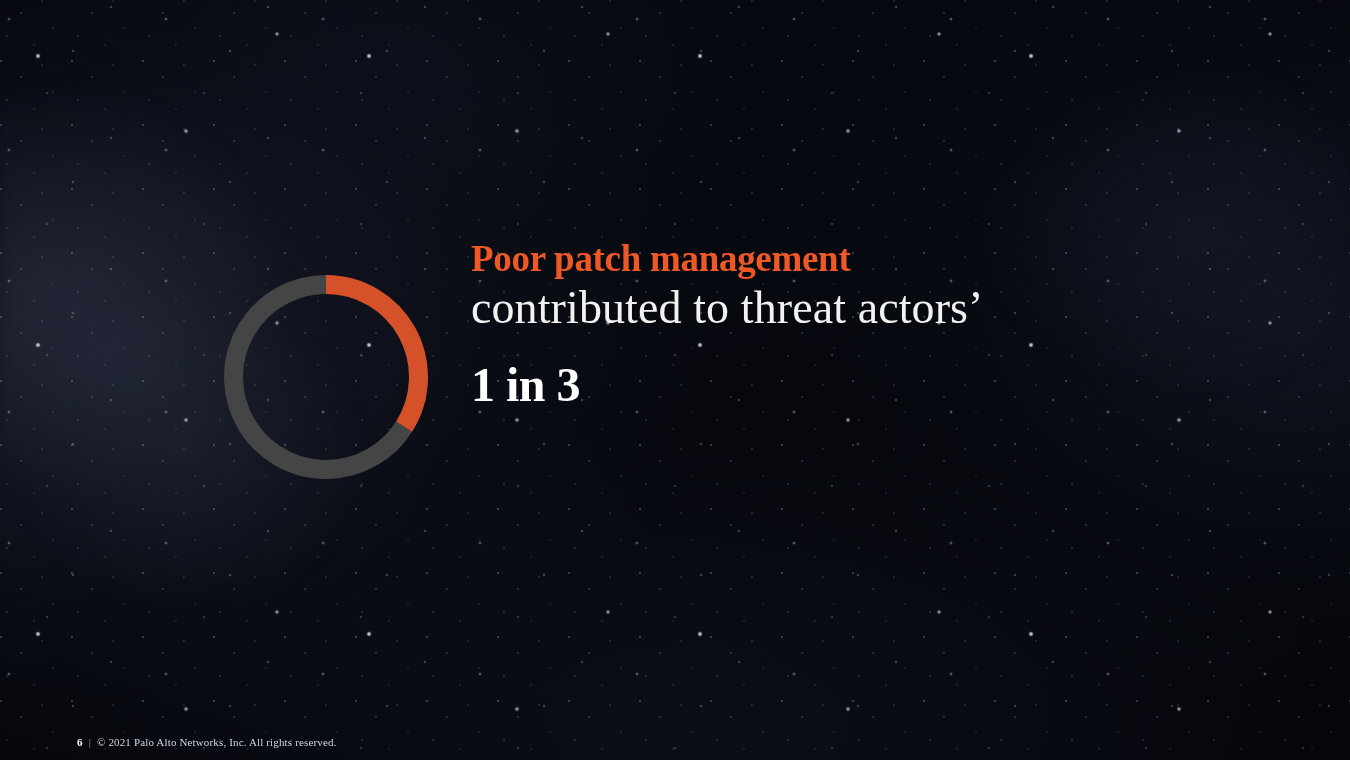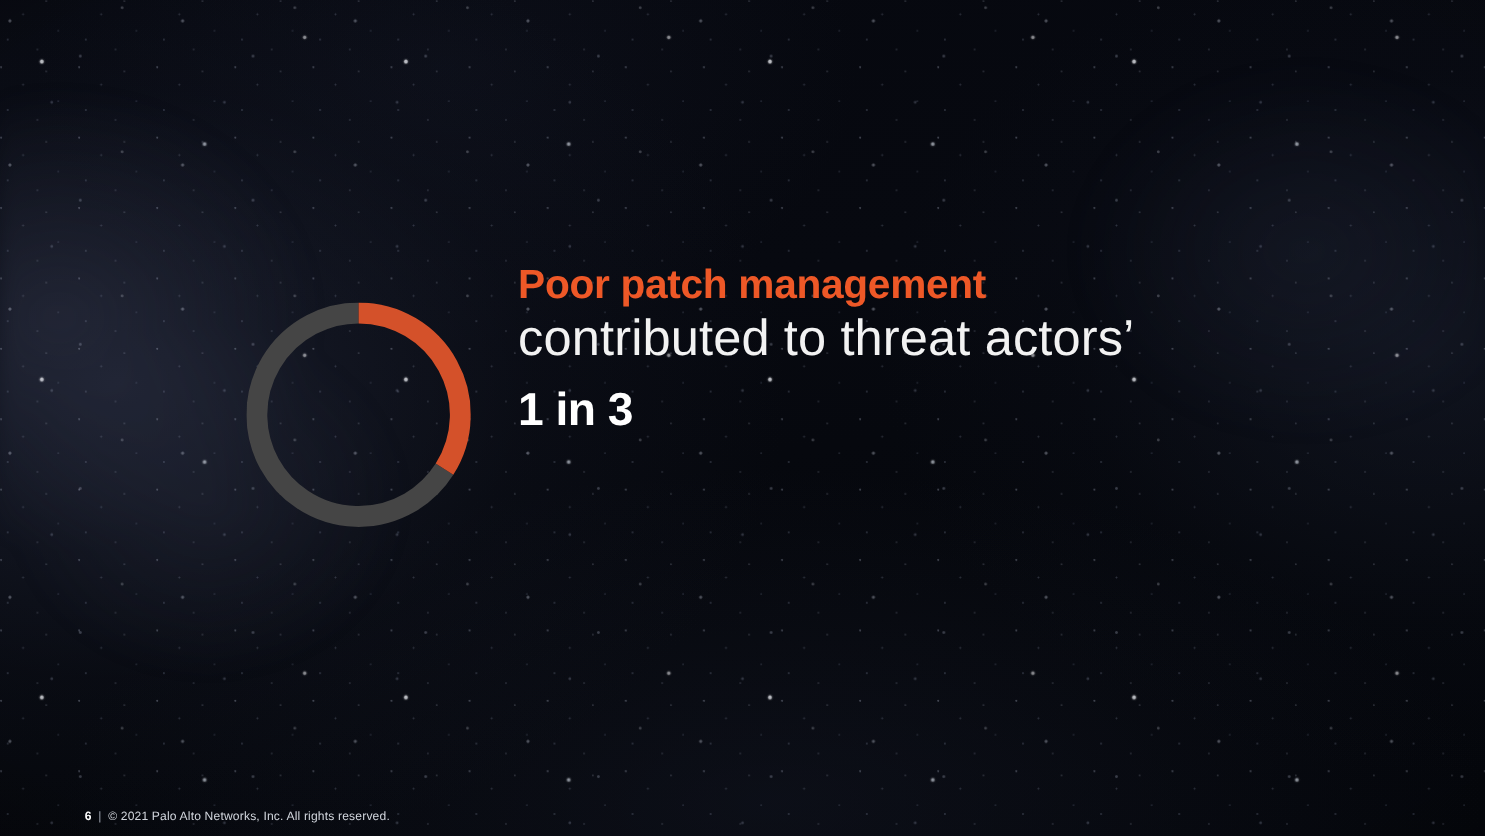--- a/index.html
+++ b/index.html
@@ -6,21 +6,21 @@
     margin: 0;
     padding: 0;
     background: #000000;
   }
   #slide {
     position: relative;
     width: 1350px;
     height: 760px;
     overflow: hidden;
     background: #4c1d95;
-    font-family: Liberation Sans, sans-serif;
+    font-family: Liberation Serif, serif;
     -webkit-font-smoothing: antialiased;
   }
 
   
   .bg-base {
     position: absolute;
     inset: 0;
     background:
       radial-gradient(ellipse 780px 560px at 8% 46%, rgba(40,46,66,0.55) 0%, rgba(22,26,40,0.22) 48%, rgba(0,0,0,0) 78%),
       radial-gradient(ellipse 620px 480px at 96% 42%, rgba(30,36,54,0.42) 0%, rgba(14,18,30,0.16) 52%, rgba(0,0,0,0) 80%),
@@ -108,26 +108,26 @@
     letter-spacing: -0.3px;
   }
   .body-line {
     font-size: 46px;
     font-weight: 300;
     line-height: 49px;
     color: #F2F2F2;
     letter-spacing: 0.1px;
   }
   .stat-line {
-    font-size: 42px;
+    font-size: 48px;
     font-weight: 700;
     line-height: 80px;
     color: #FFFFFF;
     letter-spacing: -0.5px;
-    margin-top: 0;
+    margin-top: 13px;
   }
   .closing-line {
     font-size: 36px;
     font-weight: 300;
     line-height: 46px;
     color: #F2F2F2;
     letter-spacing: 0.1px;
     margin-top: 4px;
   }
 

